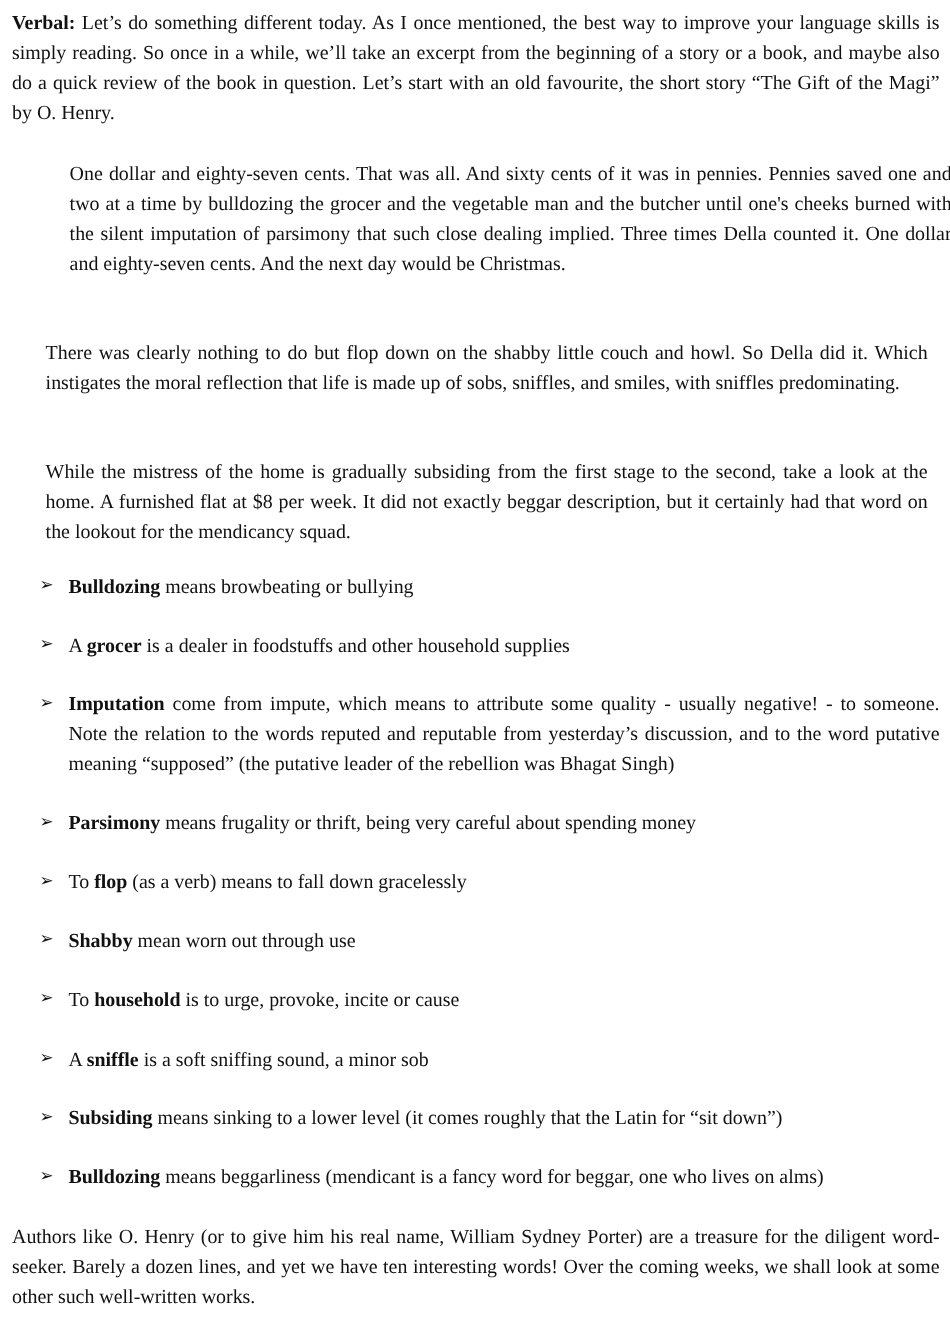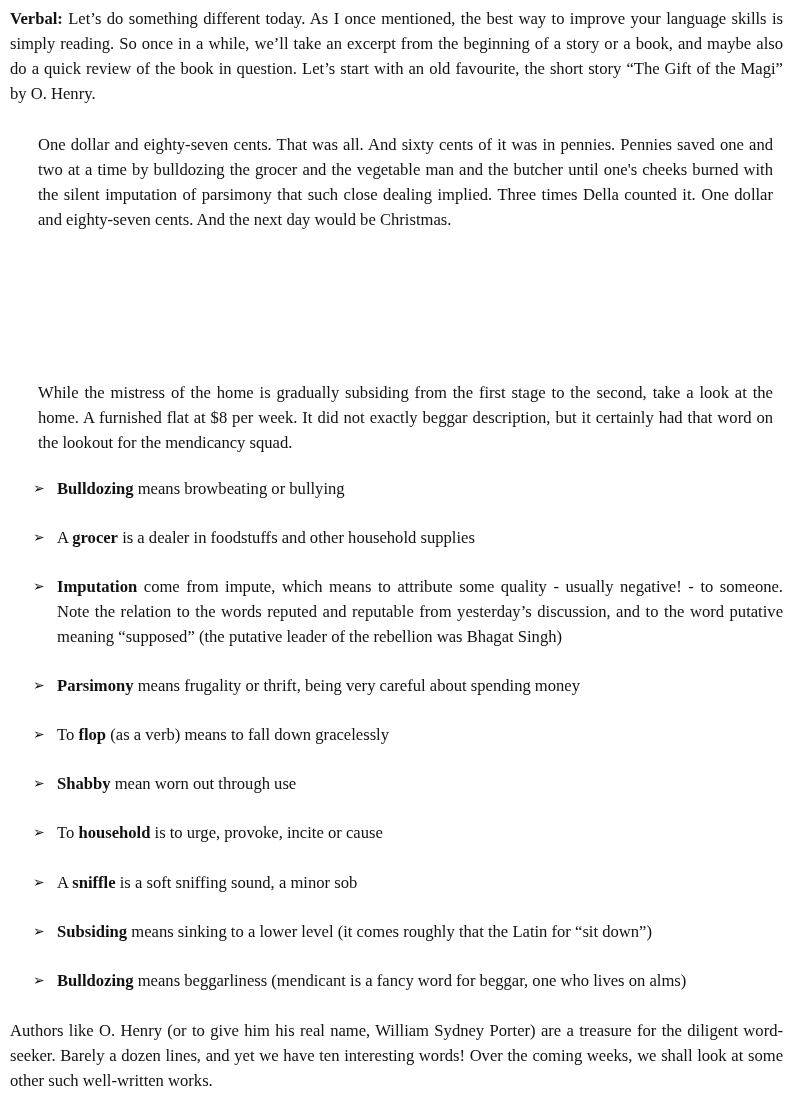--- a/index.html
+++ b/index.html
@@ -12,21 +12,21 @@
     }
     .page { position: relative; width: 674px; height: 1120px; }
     .intro {
       position: absolute; left: 10px; top: 6px; width: 773px;
       text-align: justify; margin: 0;
     }
     .excerpt {
       position: absolute; left: 38px; width: 735px;
       text-align: justify; margin: 0;
     }
-    .ex1 { top: 132px; }
+    .ex1 { top: 132px; margin-left: 20px; }
     .ex2 { top: 281px; }
     .ex3 { top: 380px; }
     .bullets { position: absolute; left: 0; top: 0; margin: 0; padding: 0; list-style: none; }
     .bullet {
       position: absolute; left: 33px; width: 750px;
       display: flex; align-items: flex-start;
     }
     .bullet .arrow {
       width: 24px; flex: 0 0 24px; font-family: "DejaVu Sans", sans-serif;
       font-size: 14px; line-height: 25px;
@@ -39,20 +39,21 @@
     }
     .lbl { font-weight: bold; }
   </style>
 </head>
 <body>
 
 <div class="page">
   <p class="intro"><span class="lbl">Verbal:</span><span> Let’s do something different today. As I once mentioned, the best way to improve your language skills is simply reading. So once in a while, we’ll take an excerpt from the beginning of a story or a book, and maybe also do a quick review of the book in question. Let’s start with an old favourite, the short story “The Gift of the Magi” by O. Henry.</span></p>
 
   <p class="excerpt ex1">One dollar and eighty-seven cents. That was all. And sixty cents of it was in pennies. Pennies saved one and two at a time by bulldozing the grocer and the vegetable man and the butcher until one's cheeks burned with the silent imputation of parsimony that such close dealing implied. Three times Della counted it. One dollar and eighty-seven cents. And the next day would be Christmas.</p>
+  <p class="excerpt ex2">There was clearly nothing to do but flop down on the shabby little couch and howl. So Della did it. Which instigates the moral reflection that life is made up of sobs, sniffles, and smiles, with sniffles predominating.</p>
   <p class="excerpt ex3">While the mistress of the home is gradually subsiding from the first stage to the second, take a look at the home. A furnished flat at $8 per week. It did not exactly beggar description, but it certainly had that word on the lookout for the mendicancy squad.</p>
 
   <ul class="bullets">
     <li class="bullet" style="top:476px">
         <span class="arrow">➢</span>
         <span class="text"><span></span><b>Bulldozing</b><span> means browbeating or bullying</span></span>
       </li>
     <li class="bullet" style="top:525px">
         <span class="arrow">➢</span>
         <span class="text"><span>A </span><b>grocer</b><span> is a dealer in foodstuffs and other household supplies</span></span>

